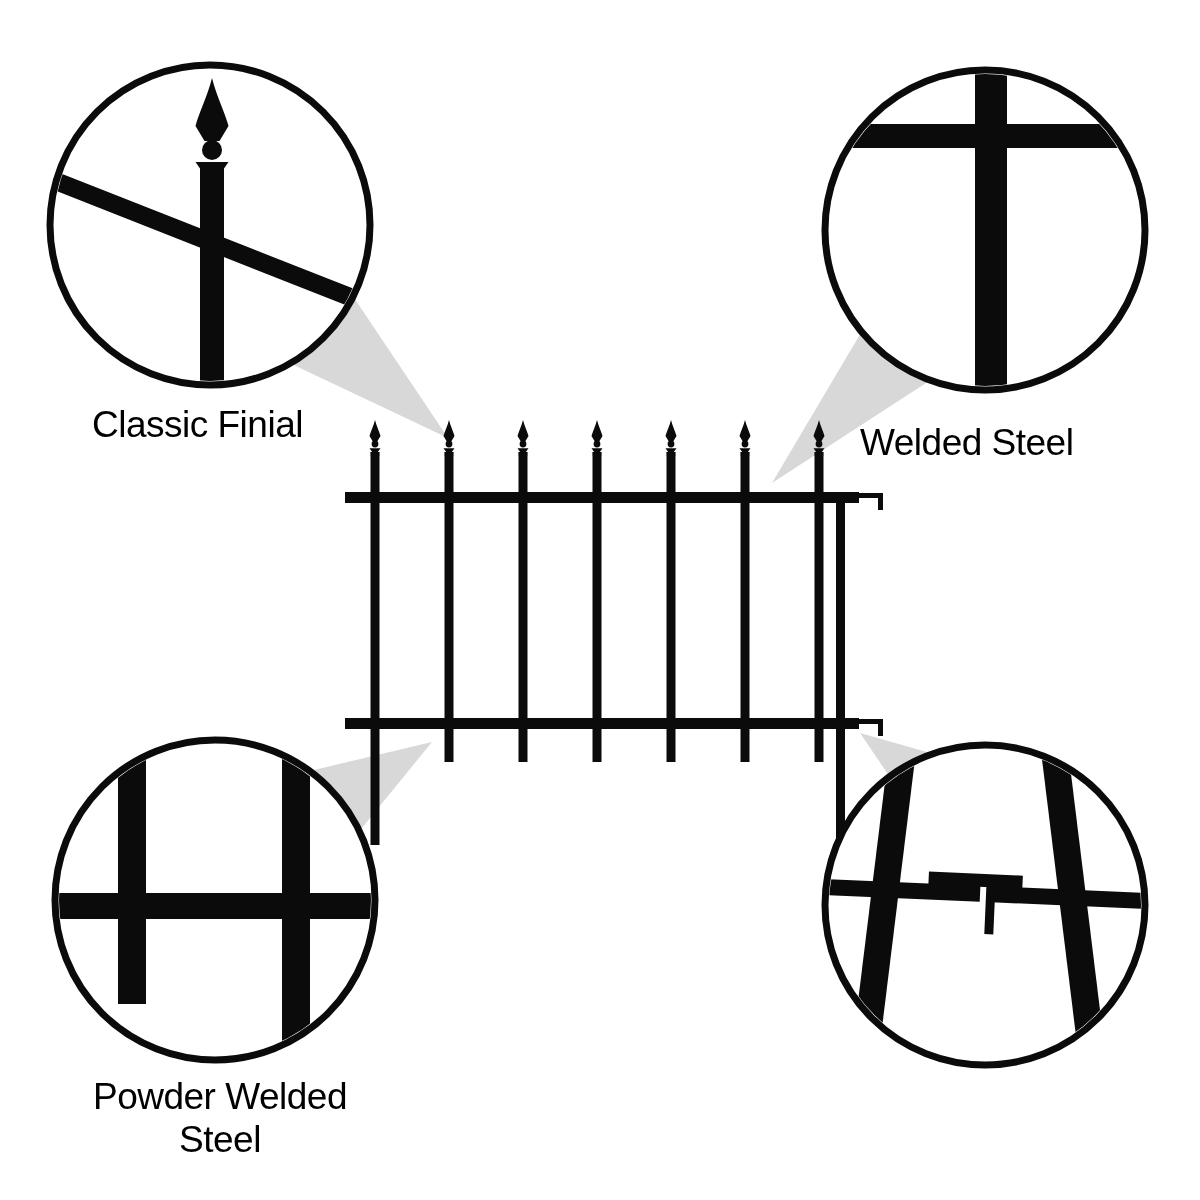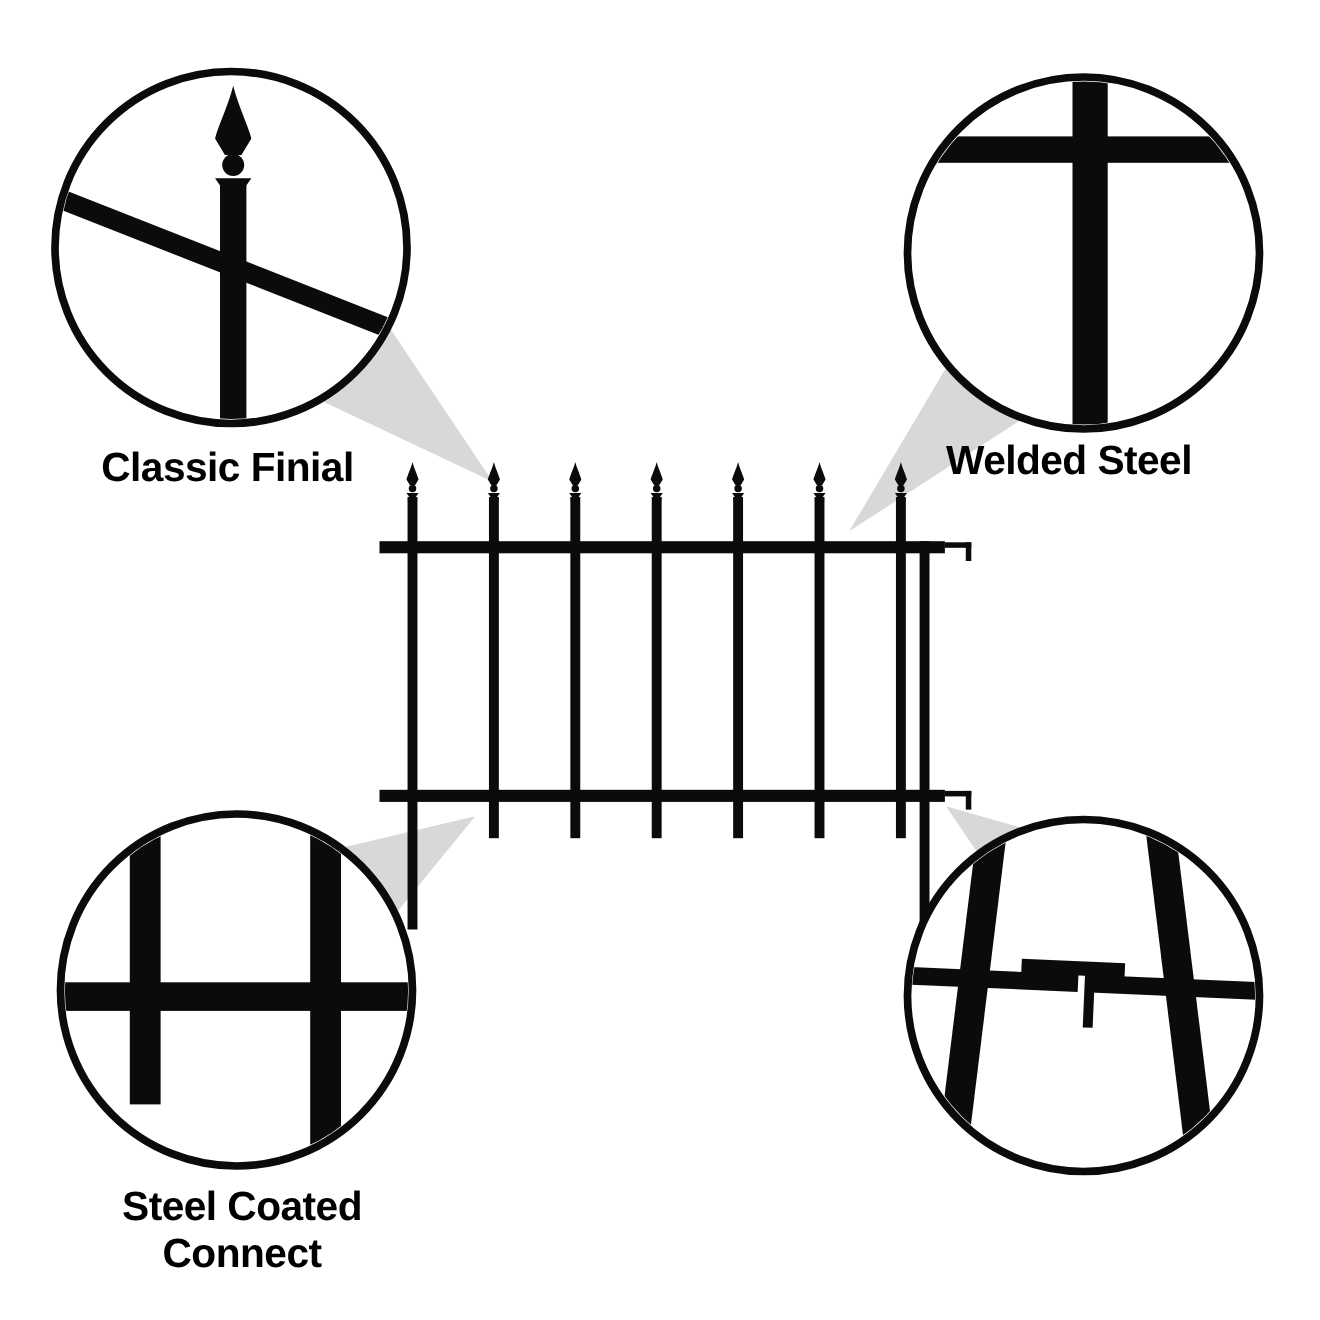--- a/index.html
+++ b/index.html
@@ -3,26 +3,26 @@
 <meta charset="utf-8">
 <style>
   html,body{margin:0;padding:0;background:#ffffff;}
   .stage{
     position:relative;width:1200px;height:1200px;background:#ffffff;
     font-family:"Liberation Sans",sans-serif;overflow:hidden;
   }
   .stage svg{position:absolute;left:0;top:0;}
   .ring{fill:#ffffff;stroke:#0b0b0b;stroke-width:7;}
   .callout-label{
-    position:absolute;color:#000000;font-weight:bold;font-size:37px;
+    position:absolute;color:#000000;font-weight:normal;font-size:37px;
     line-height:1.16;letter-spacing:-0.5px;white-space:nowrap;
   }
   .callout-label span{display:block;}
   .label-tl{left:92px;top:404px;}
-  .label-tr{left:860px;top:398px;text-align:left;}
+  .label-tr{left:860px;top:422px;text-align:left;}
   .label-bl{left:55px;top:1076px;width:330px;text-align:center;}
   .label-br{left:845px;top:1094px;width:280px;text-align:center;}
 </style>
 </head>
 <body>
 
 <div class="stage">
 
   <svg width="1200" height="1200" viewBox="0 0 1200 1200">
     <defs>
@@ -132,20 +132,20 @@
     </g>
   </svg>
 
   <div class="callout-label label-tl">Classic Finial</div>
 
   <div class="callout-label label-tr">
     <span>Welded Steel</span>
   </div>
 
   <div class="callout-label label-bl">
-    <span>Steel Coated</span>
-    <span>Connect</span>
+    <span>Powder Welded</span>
+    <span>Steel</span>
   </div>
 
   <div class="callout-label label-br">
   </div>
 
 </div>
 
 </body></html>

